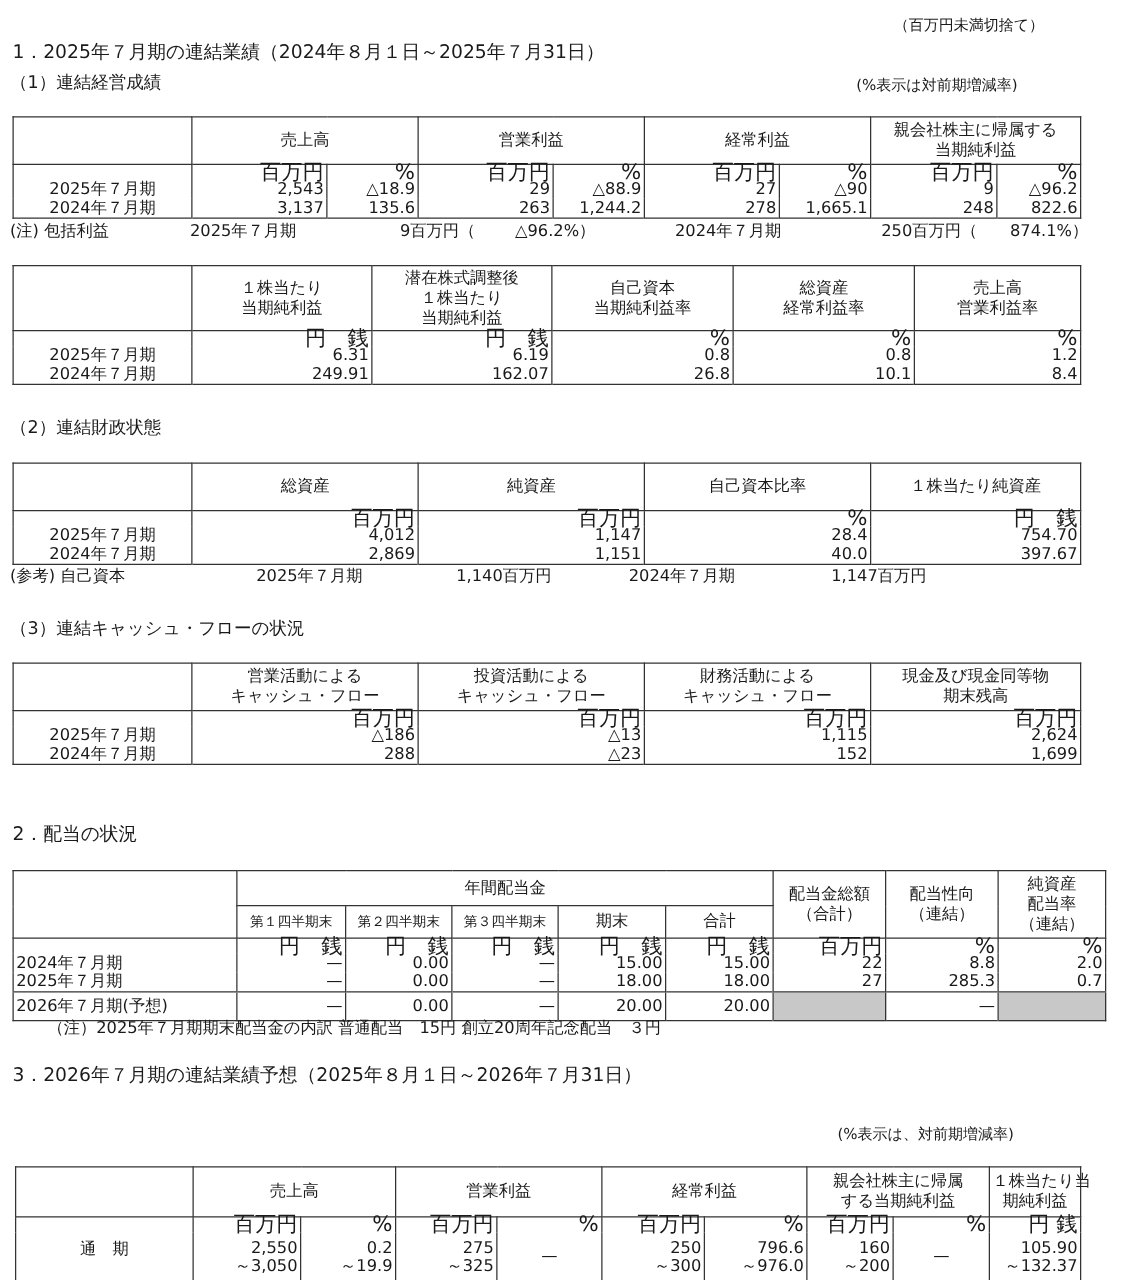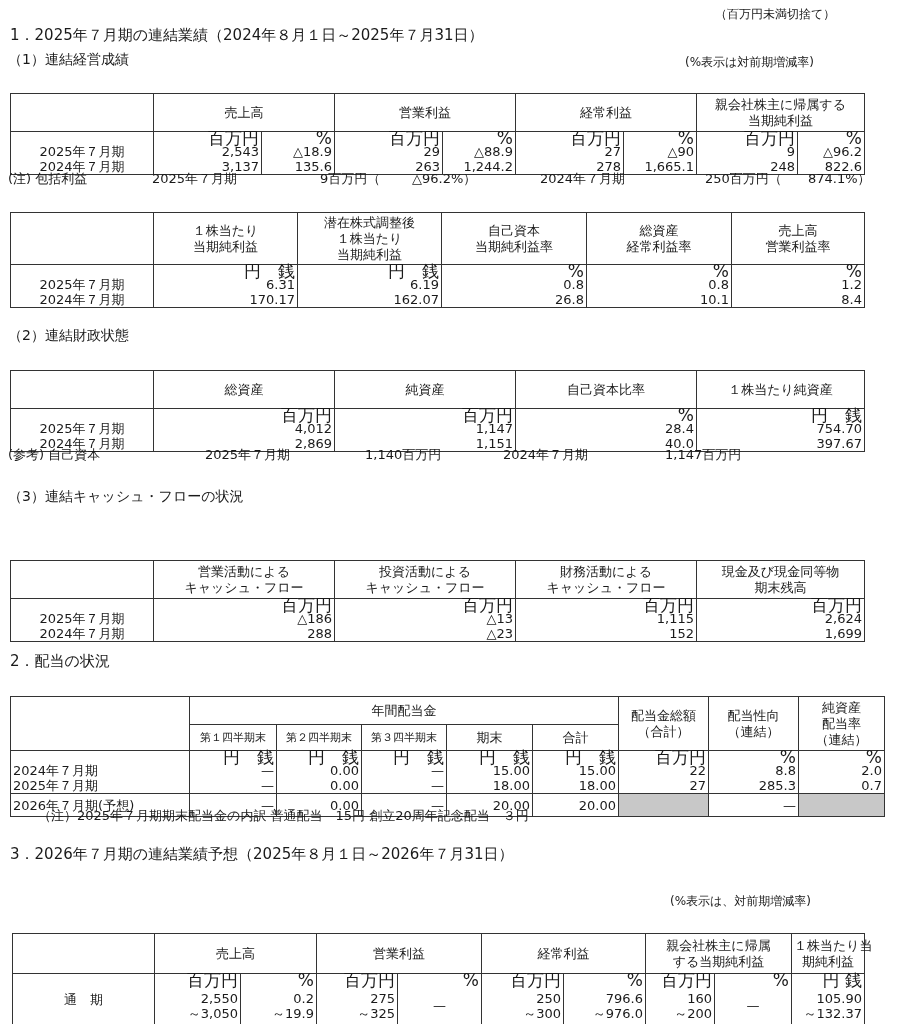--- a/index.html
+++ b/index.html
@@ -1,21 +1,21 @@
 <!DOCTYPE html>
 <html><head>
 <meta charset="utf-8">
 <style>
   html, body { margin: 0; padding: 0; background: #ffffff; }
   body {
     width: 902px; height: 1024px; position: relative; overflow: hidden;
     font-family: "DejaVu Sans", "Liberation Sans", sans-serif;
     color: #1a1a1a; font-size: 13px;
   }
-  .abs { position: absolute; white-space: nowrap; }
+  .abs { position: absolute; white-space: nowrap; margin-top: 6px; }
   .title { font-size: 15px; }
   .sub { font-size: 14px; }
   .small { font-size: 12px; }
   table { border-collapse: collapse; position: absolute; table-layout: fixed; }
   td { padding: 0 2px; line-height: 15px; font-size: 13px; vertical-align: middle; white-space: nowrap; }
   .outer { border: 1.5px solid #333; margin-top: 23px; }
   .hd td { border: 1px solid #333; text-align: center; }
   .r { text-align: right; }
   .c { text-align: center; }
   .unit { font-size: 17px; line-height: 12px; }
@@ -145,21 +145,21 @@
   <tr>
     <td class="c">2025年７月期</td>
     <td class="r vl">6.31</td>
     <td class="r vl">6.19</td>
     <td class="r vl">0.8</td>
     <td class="r vl">0.8</td>
     <td class="r vl">1.2</td>
   </tr>
   <tr>
     <td class="c">2024年７月期</td>
-    <td class="r vl">170.17</td>
+    <td class="r vl">249.91</td>
     <td class="r vl">162.07</td>
     <td class="r vl">26.8</td>
     <td class="r vl">10.1</td>
     <td class="r vl">8.4</td>
   </tr>
 </tbody>
   </table>
 
 <div class="abs sub" style="left:8px;top:327px;">（2）連結財政状態</div>
 <table class="outer" style="left:10px;top:347px;width:854px;">
@@ -201,21 +201,21 @@
   </tr>
 </tbody>
   </table>
 <div class="abs" style="left:8px;top:446px;">(参考) 自己資本</div>
 <div class="abs" style="left:205px;top:446px;">2025年７月期</div>
 <div class="abs" style="left:365px;top:446px;">1,140百万円</div>
 <div class="abs" style="left:503px;top:446px;">2024年７月期</div>
 <div class="abs" style="left:665px;top:446px;">1,147百万円</div>
 
 <div class="abs sub" style="left:8px;top:488px;">（3）連結キャッシュ・フローの状況</div>
-<table class="outer" style="left:10px;top:537px;width:854px;">
+<table class="outer" style="left:10px;top:507px;width:854px;">
   <colgroup>
     <col style="width:143px">
       <col style="width:181px">
       <col style="width:181px">
     <col style="width:181px">
       <col style="width:168px">
   </colgroup>
   <tbody>
       <tr class="hd" style="height:38px;">
     <td></td>

